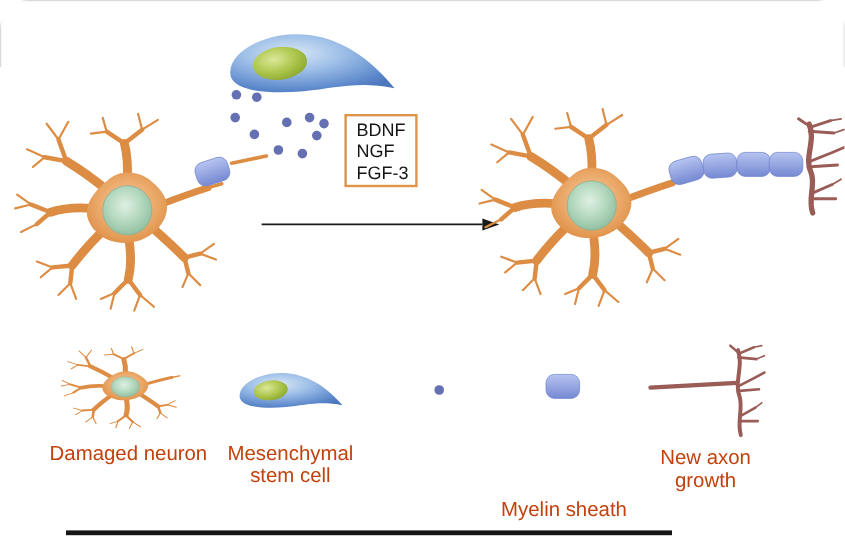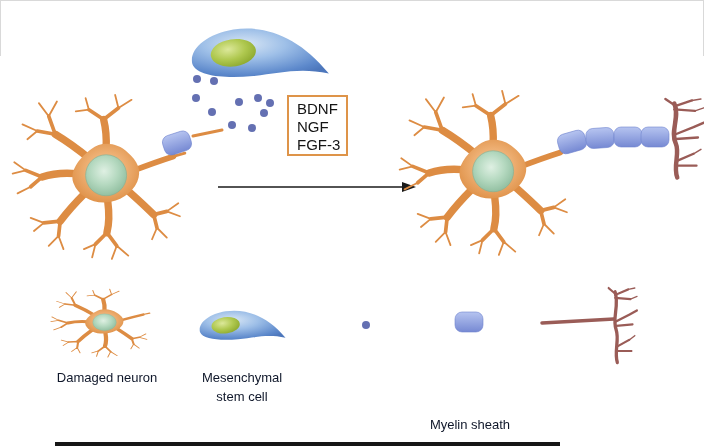--- a/index.html
+++ b/index.html
@@ -1,31 +1,32 @@
 <!DOCTYPE html>
 <html><head>
 <meta charset="utf-8">
 <style>
   html,body{margin:0;padding:0;background:#ffffff;}
   .stage{
     position:relative;width:704px;height:448px;background:#ffffff;overflow:hidden;
     font-family:"Liberation Sans",sans-serif;
+    border-radius:24px;
   }
   .border-top{position:absolute;top:0;left:0;width:704px;height:1px;background:#d9d9d9;}
   .border-left{position:absolute;top:0;left:0;width:1px;height:56px;background:#d9d9d9;}
   .border-right{position:absolute;top:0;right:0;width:1px;height:56px;background:#d9d9d9;}
   svg.scene{position:absolute;top:0;left:0;}
   .factors-box{
     position:absolute;left:287px;top:95px;width:61px;height:61px;box-sizing:border-box;
     border:2px solid #de9449;background:#ffffff;padding:3px 0 0 8px;
     font-size:15px;line-height:18px;font-weight:400;color:#151515;
   }
   .legend-label{
-    position:absolute;text-align:center;font-size:13px;line-height:19px;
-    color:#0f172a;white-space:pre-line;
+    position:absolute;text-align:center;font-size:17px;line-height:19px;
+    color:#c2410c;white-space:pre-line;
   }
   .lbl-damaged{left:37px;top:368px;width:140px;}
   .lbl-stem{left:182px;top:368px;width:120px;}
   .lbl-factors{left:290px;top:368px;width:120px;}
   .lbl-myelin{left:410px;top:368px;width:120px;margin-top:47px;}
   .lbl-growth{left:528px;top:372px;width:120px;}
   .bottom-bar{position:absolute;left:55px;top:442px;width:505px;height:4px;background:#161616;}
 </style>
 </head>
 <body>
@@ -163,15 +164,17 @@
   <div class="factors-box">
     <div>BDNF</div>
     <div>NGF</div>
     <div>FGF-3</div>
   </div>
 
   <div class="legend-label lbl-damaged">Damaged neuron</div>
   <div class="legend-label lbl-stem">Mesenchymal
 stem cell</div>
   <div class="legend-label lbl-myelin">Myelin sheath</div>
+  <div class="legend-label lbl-growth">New axon
+growth</div>
 
   <div class="bottom-bar"></div>
 </div>
 
 </body></html>

